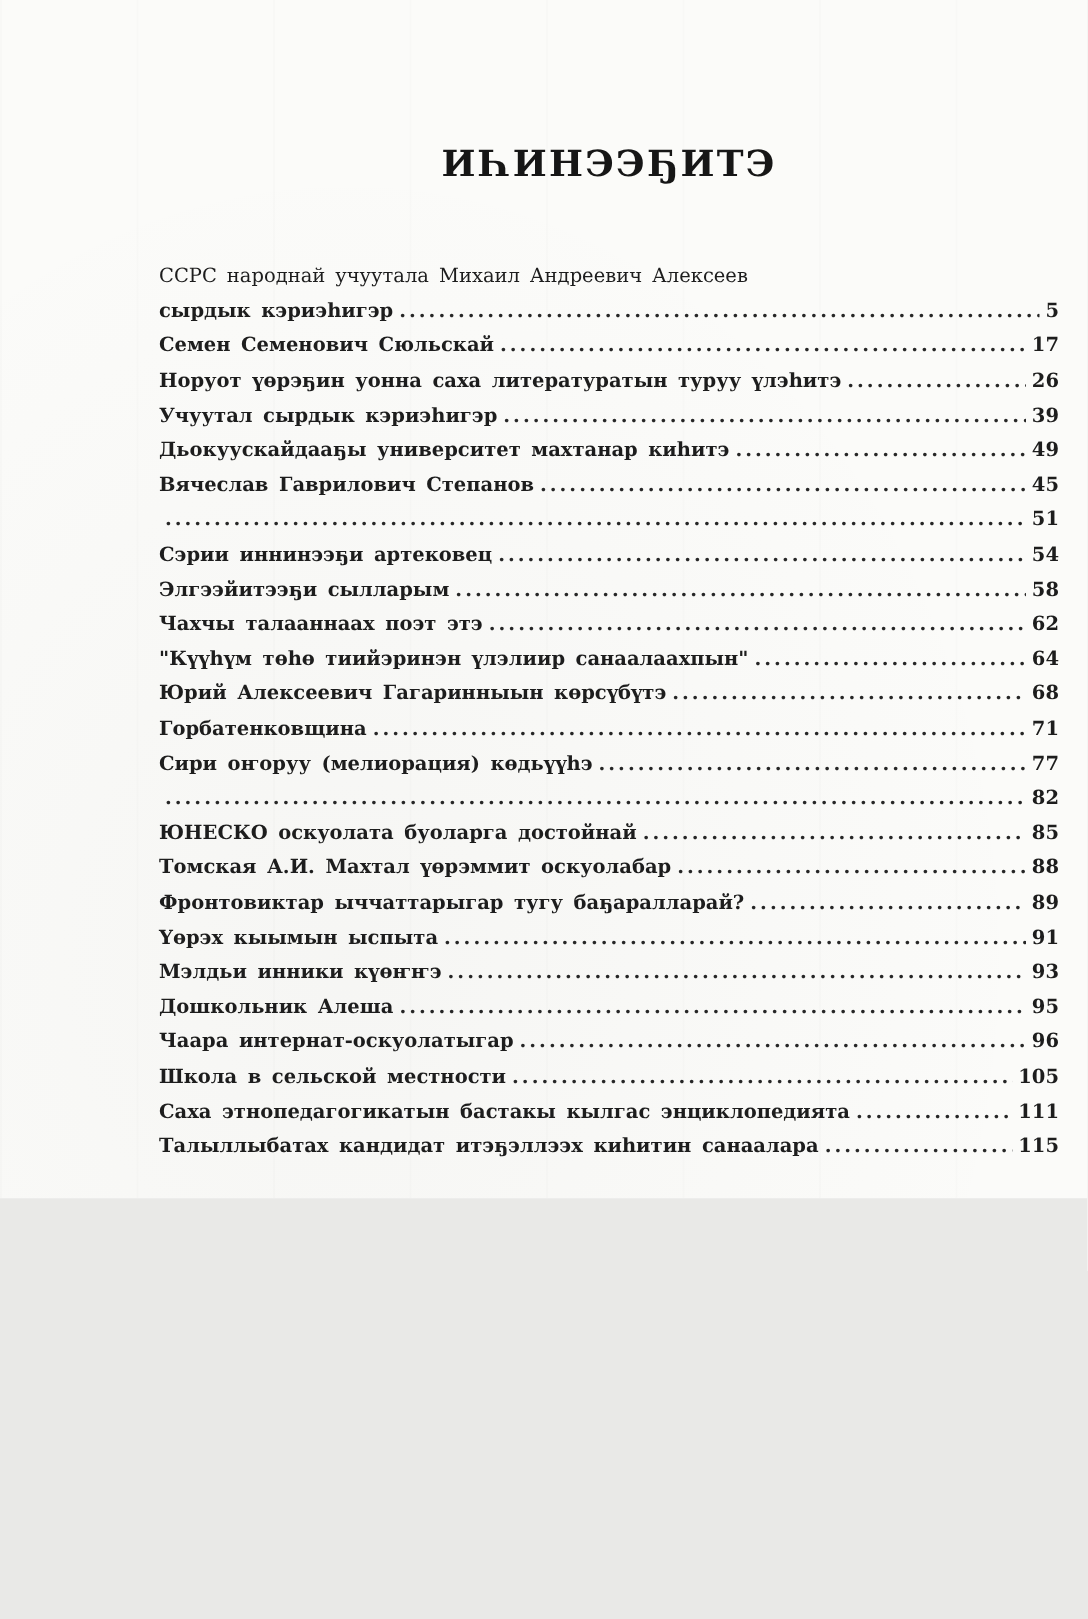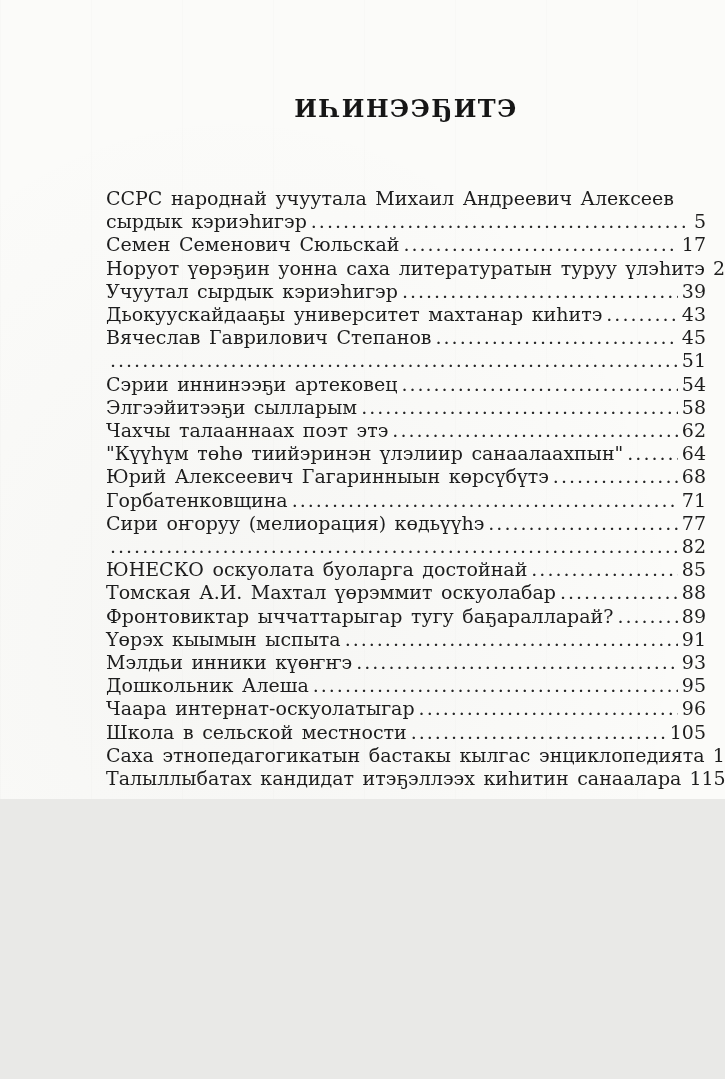--- a/index.html
+++ b/index.html
@@ -34,33 +34,34 @@
     right: 65px;
     margin: 0;
     text-align: center;
     font-size: 24px;
     font-weight: bold;
     letter-spacing: 1.5px;
     color: #161616;
   }
   .toc {
     position: absolute;
-    top: 187px;
+    top: 173px;
     left: 106px;
     right: 65px;
-    font-size: 19px;
+    font-size: 13px;
     line-height: 23.2px;
     word-spacing: 2.5px;
   }
   .toc-line-plain {
     white-space: nowrap;
   }
   .toc-row {
     display: flex;
     align-items: flex-end;
+    font-weight: bold;
   }
   .toc-text {
     flex: 0 1 auto;
     white-space: nowrap;
   }
   .dots {
     flex: 1 1 12px;
     overflow: hidden;
     white-space: nowrap;
     margin-left: 4px;
@@ -117,21 +118,21 @@
     <span class="pg">26</span>
   </div>
       <div class="toc-row">
     <span class="toc-text">Учуутал сырдык кэриэһигэр</span>
     <span class="dots"></span>
     <span class="pg">39</span>
   </div>
       <div class="toc-row">
     <span class="toc-text">Дьокуускайдааҕы университет махтанар киһитэ</span>
     <span class="dots"></span>
-    <span class="pg">43</span>
+    <span class="pg">49</span>
   </div>
       <div class="toc-row">
     <span class="toc-text">Вячеслав Гаврилович Степанов</span>
     <span class="dots"></span>
     <span class="pg">45</span>
   </div>
       <div class="toc-row">
     <span class="dots"></span>
     <span class="pg">51</span>
   </div>

